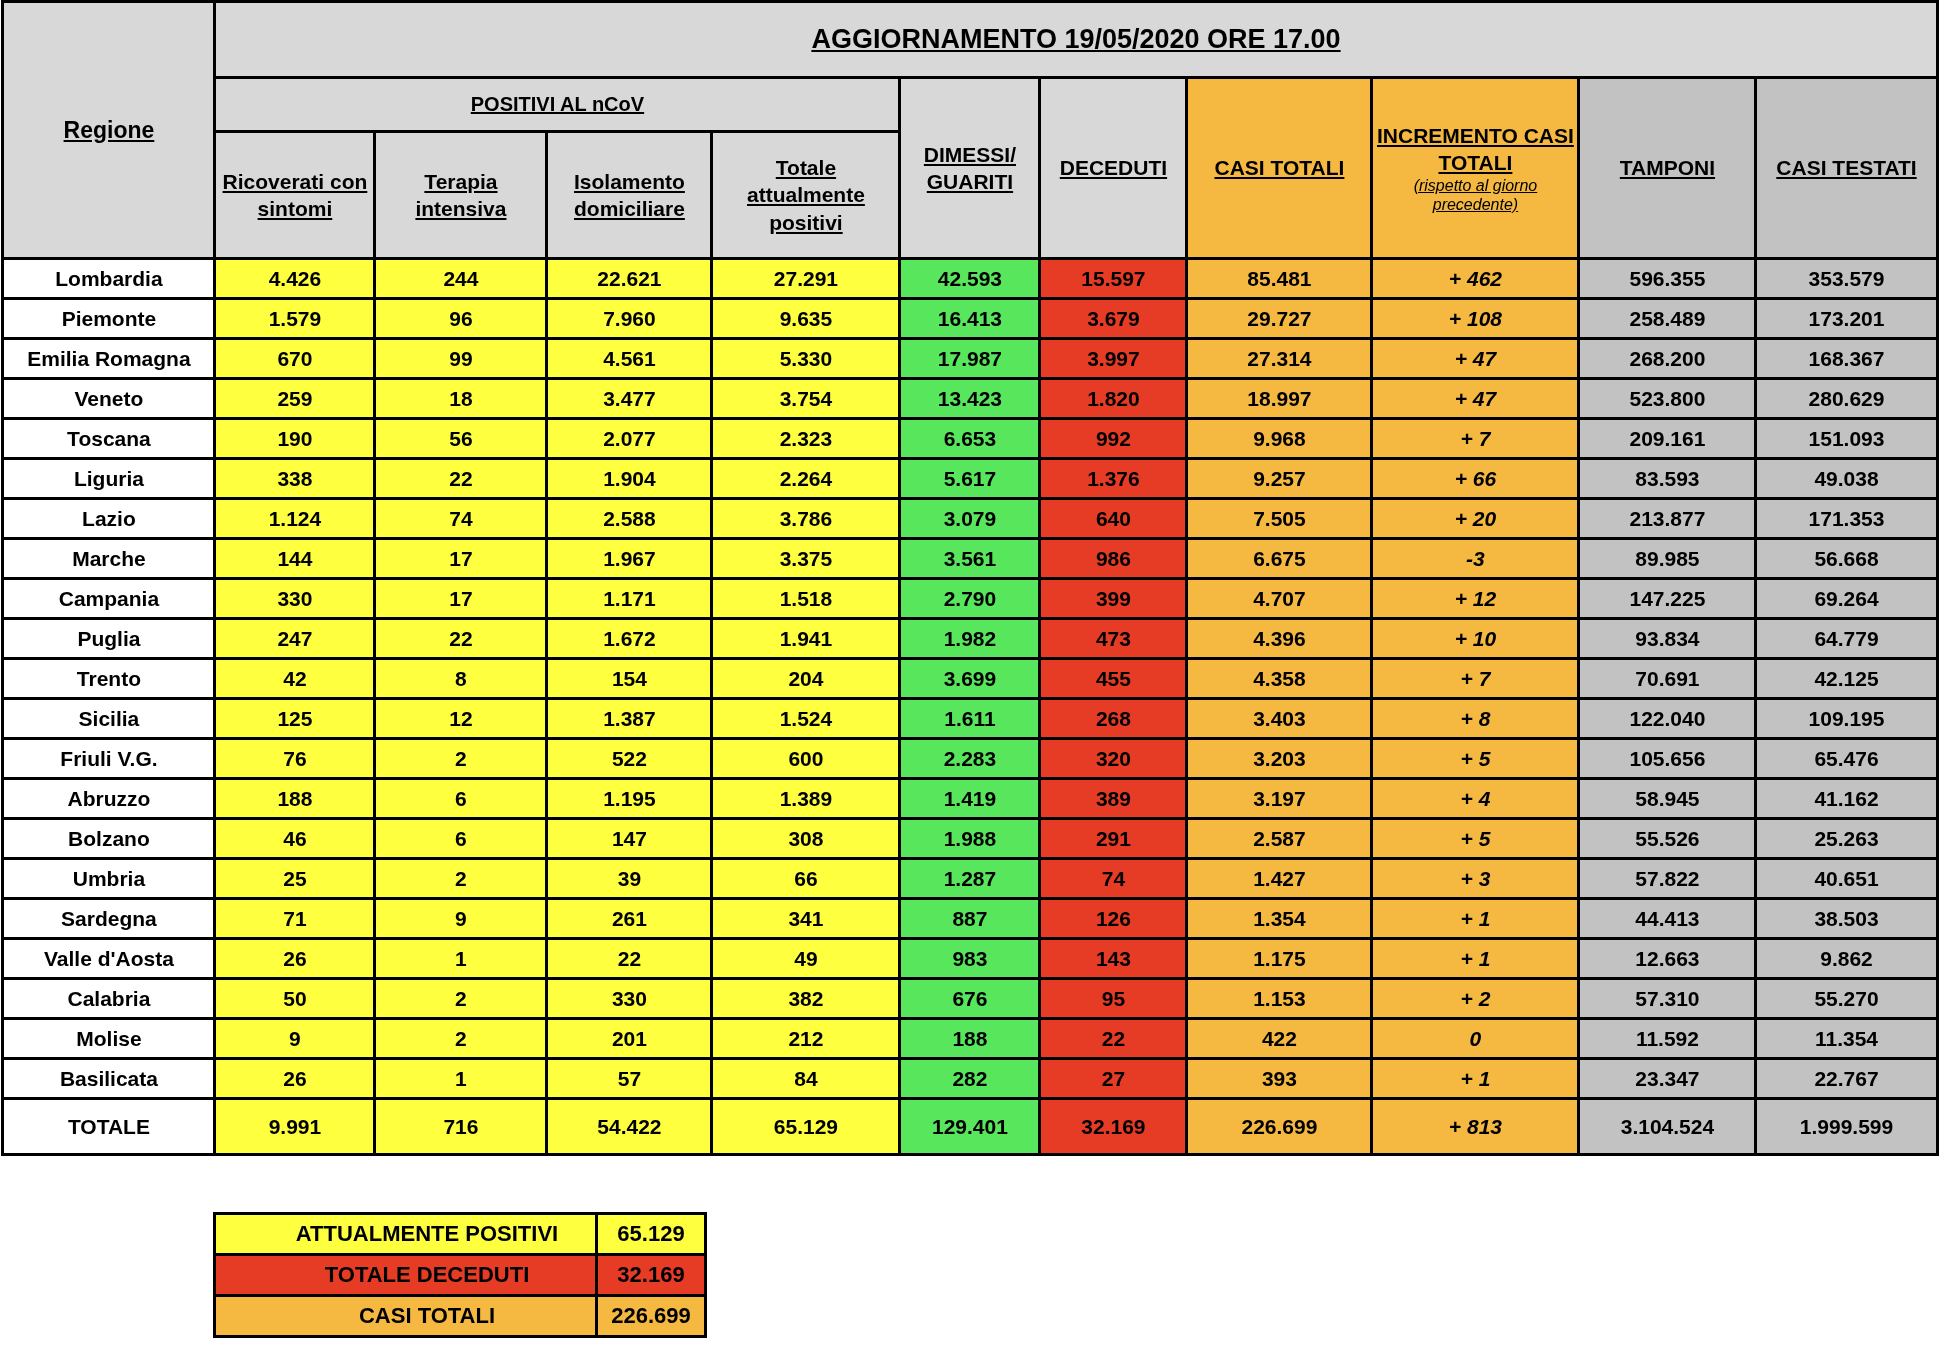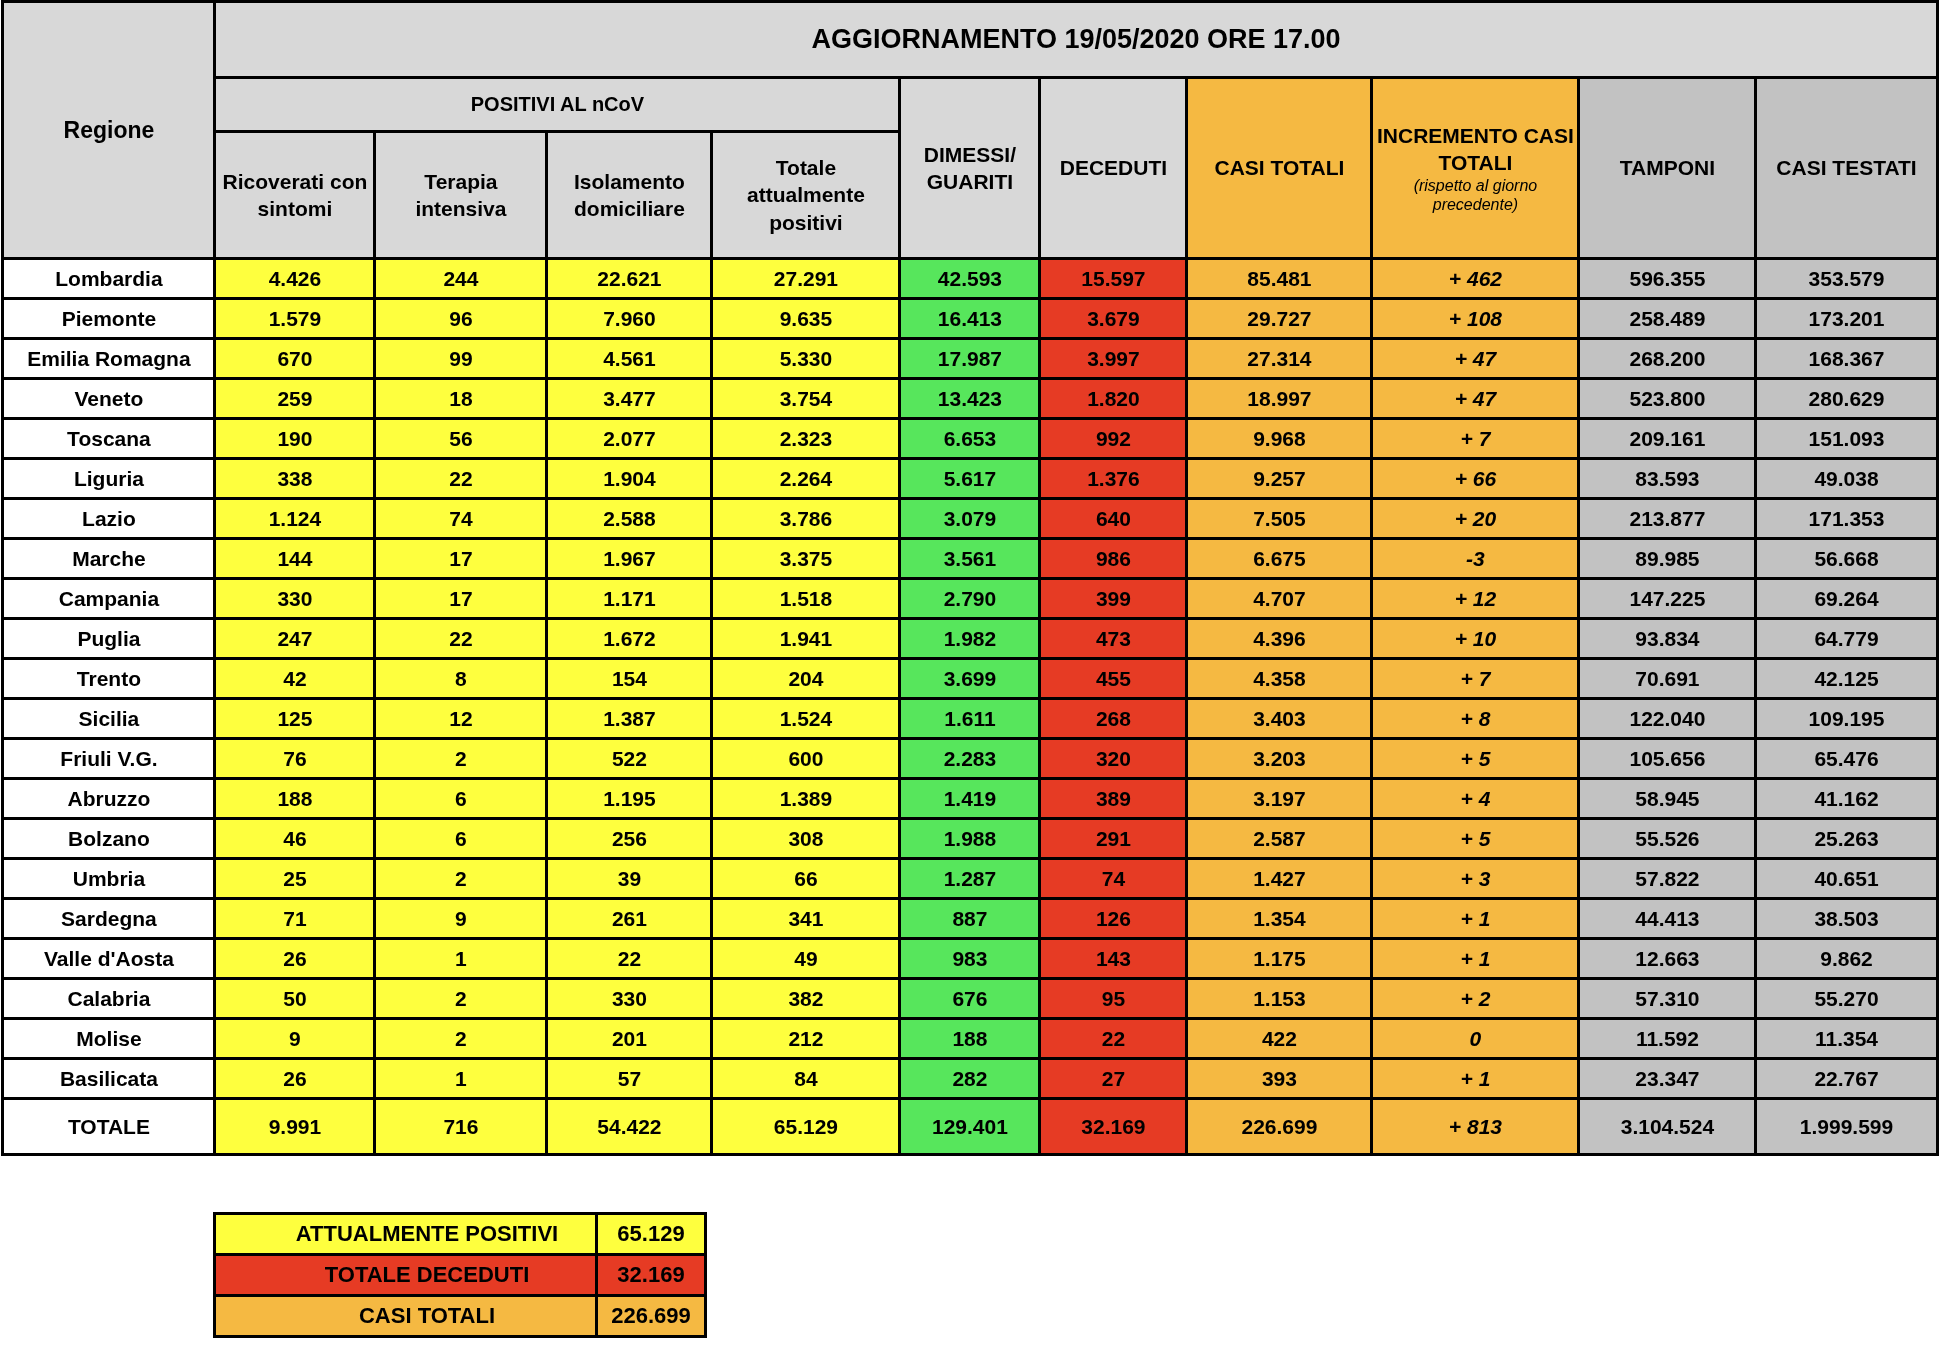--- a/index.html
+++ b/index.html
@@ -10,21 +10,21 @@
   body{
     width:1940px;height:1370px;background:#ffffff;overflow:hidden;
     font-family:"Liberation Sans",sans-serif;color:#000;
   }
   table{border-collapse:collapse;table-layout:fixed;}
   #main-table{width:1934px;margin:0 auto;}
   #main-table th,#main-table td{
     border:3px solid #000;text-align:center;vertical-align:middle;
     padding:0 2px;overflow:hidden;
   }
-  #main-table th{font-weight:bold;}
+  #main-table th{font-weight:bold;text-decoration:underline;}
   .title-cell{font-size:27px;background:var(--greyL);}
   .regione-head{font-size:23px;background:var(--greyL);}
   .group-head{font-size:20px;background:var(--greyL);}
   .sub-head{font-size:21px;line-height:1.3;background:var(--greyL);}
   .head-orange{background:var(--orange);font-size:21px;line-height:1.3;}
   .head-grey{background:var(--greyD);font-size:21px;}
   .inc-note{display:block;font-size:16px;font-weight:500;font-style:italic;line-height:1.2;}
   tr.data-row{height:40px;}
   tr.total-row{height:56px;}
   tr.data-row td,tr.total-row td{font-size:21px;font-weight:bold;}
@@ -263,21 +263,21 @@
         <td class="c-red">389</td>
         <td class="c-orange">3.197</td>
         <td class="c-orange i-inc">+ 4</td>
         <td class="c-greyD">58.945</td>
         <td class="c-greyD">41.162</td>
       </tr>
       <tr class="data-row">
         <td class="c-white">Bolzano</td>
         <td class="c-yellow w-norm">46</td>
         <td class="c-yellow w-norm">6</td>
-        <td class="c-yellow w-norm">256</td>
+        <td class="c-yellow w-norm">147</td>
         <td class="c-yellow">308</td>
         <td class="c-green">1.988</td>
         <td class="c-red">291</td>
         <td class="c-orange">2.587</td>
         <td class="c-orange i-inc">+ 5</td>
         <td class="c-greyD">55.526</td>
         <td class="c-greyD">25.263</td>
       </tr>
       <tr class="data-row">
         <td class="c-white">Umbria</td>

